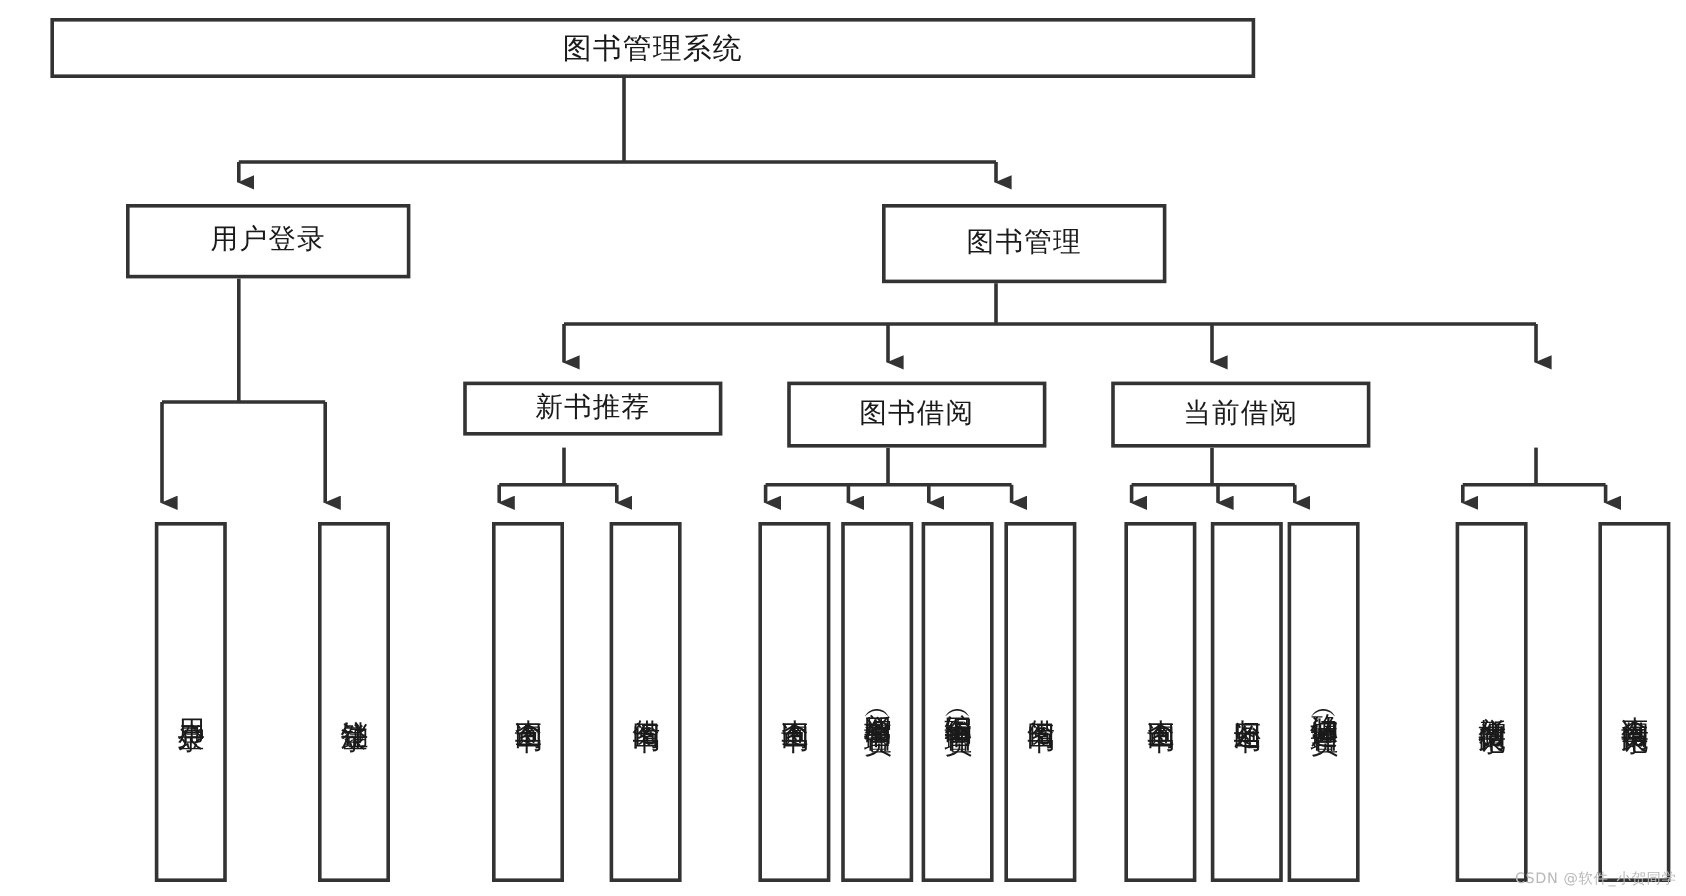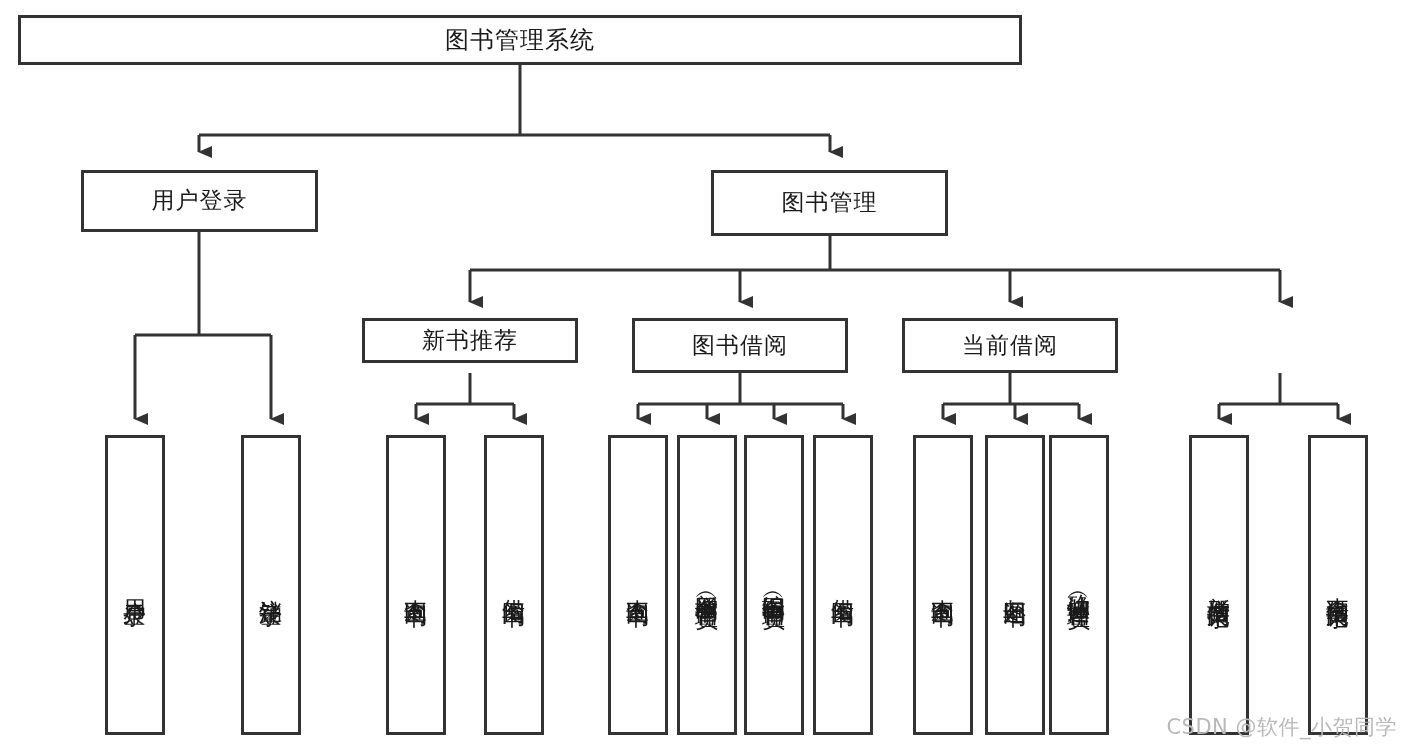--- a/index.html
+++ b/index.html
@@ -31,20 +31,21 @@
   
   .node {
     position: absolute;
     border: 3px solid #333333;
     background: #ffffff;
     display: flex;
     align-items: center;
     justify-content: center;
     color: #1a1a1a;
     z-index: 2;
+    margin-left: 24px;
   }
   .node.h {               
     font-size: 23px;
     letter-spacing: 1px;
     line-height: 1.1;
   }
   .node.root {
     font-size: 24px;
   }
   .node.v {               
@@ -64,21 +65,21 @@
     display: block;
   }
   .node.v {
     align-items: center;
   }
   
   #watermark {
     position: absolute;
     right: 8px;
     bottom: 6px;
-    font-size: 21px;
+    font-size: 12px;
     color: #b9b9b9;
     letter-spacing: 0.5px;
     z-index: 5;
     white-space: nowrap;
   }
 </style>
 </head>
 <body>
 
 <div id="canvas" style="background: rgb(255, 255, 255);">

